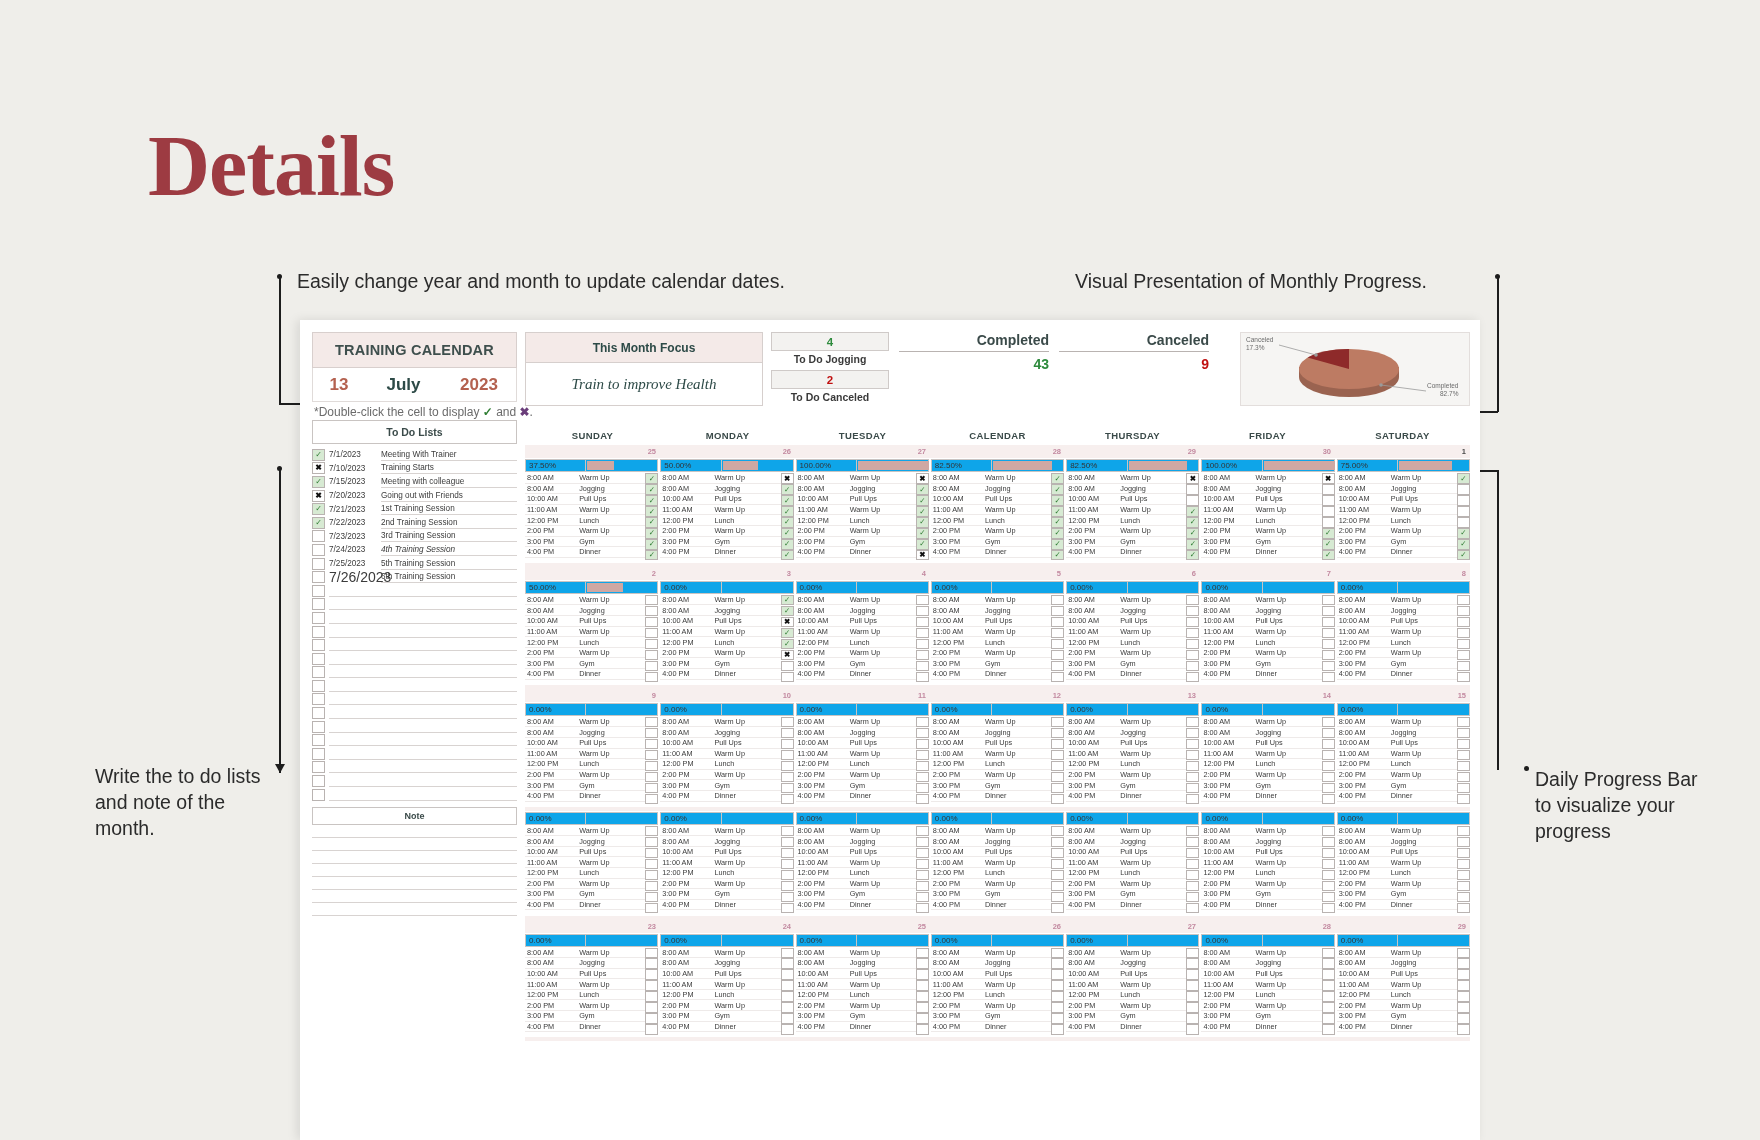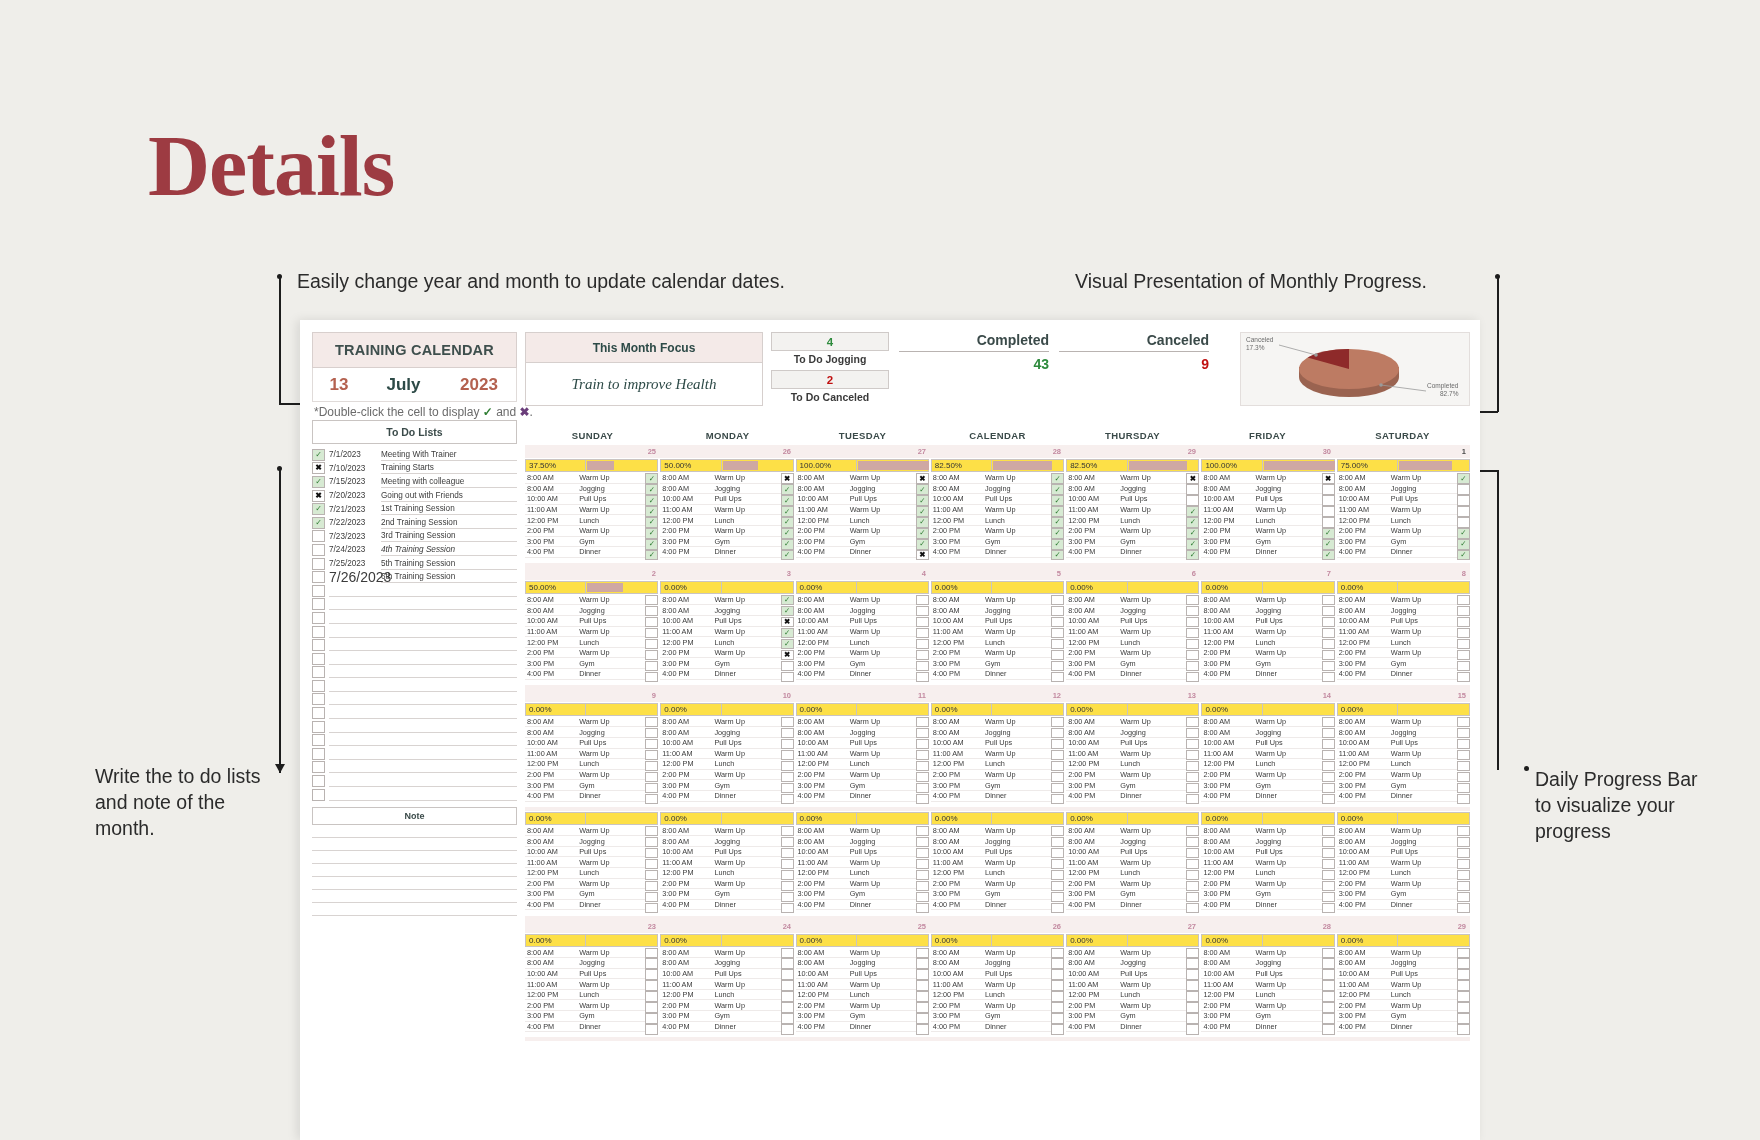--- a/index.html
+++ b/index.html
@@ -84,21 +84,21 @@
 
   
   .cal{ margin-top:7px; }
   .dow{ display:flex; }
   .dow div{ flex:1; text-align:center; font-size:9.5px; font-weight:700; color:#3a4a49; letter-spacing:.4px;
             padding:3px 0 4px;}
   .numrow{ display:flex; background:#f7efee; height:13px; align-items:center;}
   .numrow div{ flex:1; text-align:right; padding-right:4px; font-size:7.5px; color:#c389a0; font-weight:700;}
   .numrow div.cur{ color:#4a4a4a; }
   .pctrow{ display:flex; height:15px; gap:2px; padding:1px 0; }
-  .pcell{ flex:1; display:flex; border:1px solid #c9c4c2; background:#fde047; }
+  .pcell{ flex:1; display:flex; border:1px solid #c9c4c2; background:#0ea5e9; }
   .pcell .pv{ width:46%; font-size:8px; color:#333; display:flex; align-items:center; padding-left:3px;
               border-right:1px solid #c9c4c2;}
   .pcell .pbwrap{ flex:1; position:relative; }
   .pcell .pb{ position:absolute; left:1px; top:1px; bottom:1px; background:#cfa8a3; }
 
   .daysrow{ display:flex; gap:2px; padding-bottom:2px;}
   .daycell{ flex:1; display:flex; }
   .dc-left{ flex:1; }
   .ev{ display:flex; height:10.6px; font-size:7.3px; color:#3b3b3b; align-items:center;
        border-bottom:1px solid #eeeae9;}

